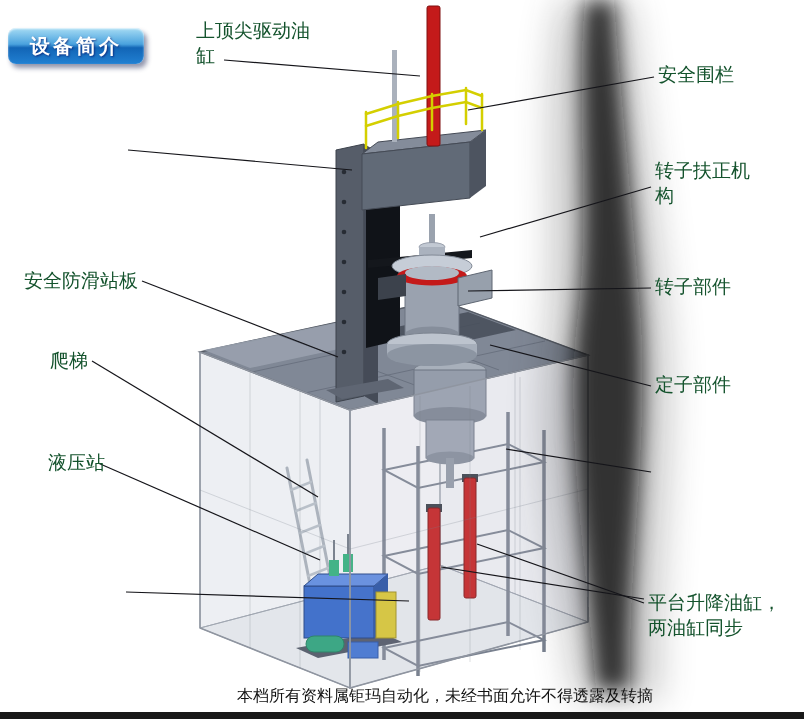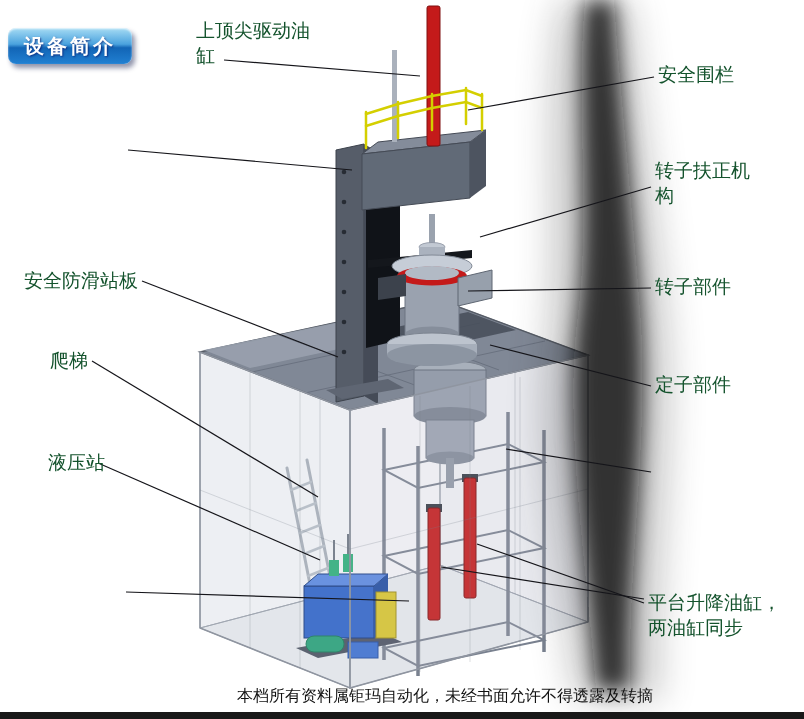--- a/index.html
+++ b/index.html
@@ -1,19 +1,19 @@
 <!DOCTYPE html>
 <html><head>
 <meta charset="utf-8">
 <style>
   html,body{margin:0;padding:0;background:#fff;}
   .canvas{position:relative;width:804px;height:719px;background:#ffffff;overflow:hidden;
           font-family:"Liberation Serif","DejaVu Serif",serif;}
   .scene{position:absolute;left:0;top:0;width:804px;height:719px;}
-  .badge{position:absolute;left:8px;top:28px;width:124px;height:36px;border-radius:8px;
+  .badge{position:absolute;left:8px;top:28px;width:136px;height:36px;border-radius:8px;
          background:linear-gradient(180deg,#a6dcf4 0%,#4aa2de 45%,#1265b6 55%,#2180d2 100%);
          color:#fff;font-size:20px;font-weight:bold;letter-spacing:3px;
          display:flex;align-items:center;justify-content:center;
          box-shadow:3px 4px 5px rgba(10,20,70,.45), inset 0 1px 2px rgba(255,255,255,.8);
          text-shadow:1px 1px 2px rgba(0,0,90,.6);}
   .callout{position:absolute;font-size:19px;line-height:1.32;color:#14532d;word-break:break-all;font-family:Liberation Mono, monospace;}
   .footer{position:absolute;left:0;top:686px;width:804px;text-align:center;font-size:16px;color:#111;margin-left:43px;}
   .bottom-rule{position:absolute;left:0;top:712px;width:804px;height:7px;background:#181818;}
 </style>
 </head>

